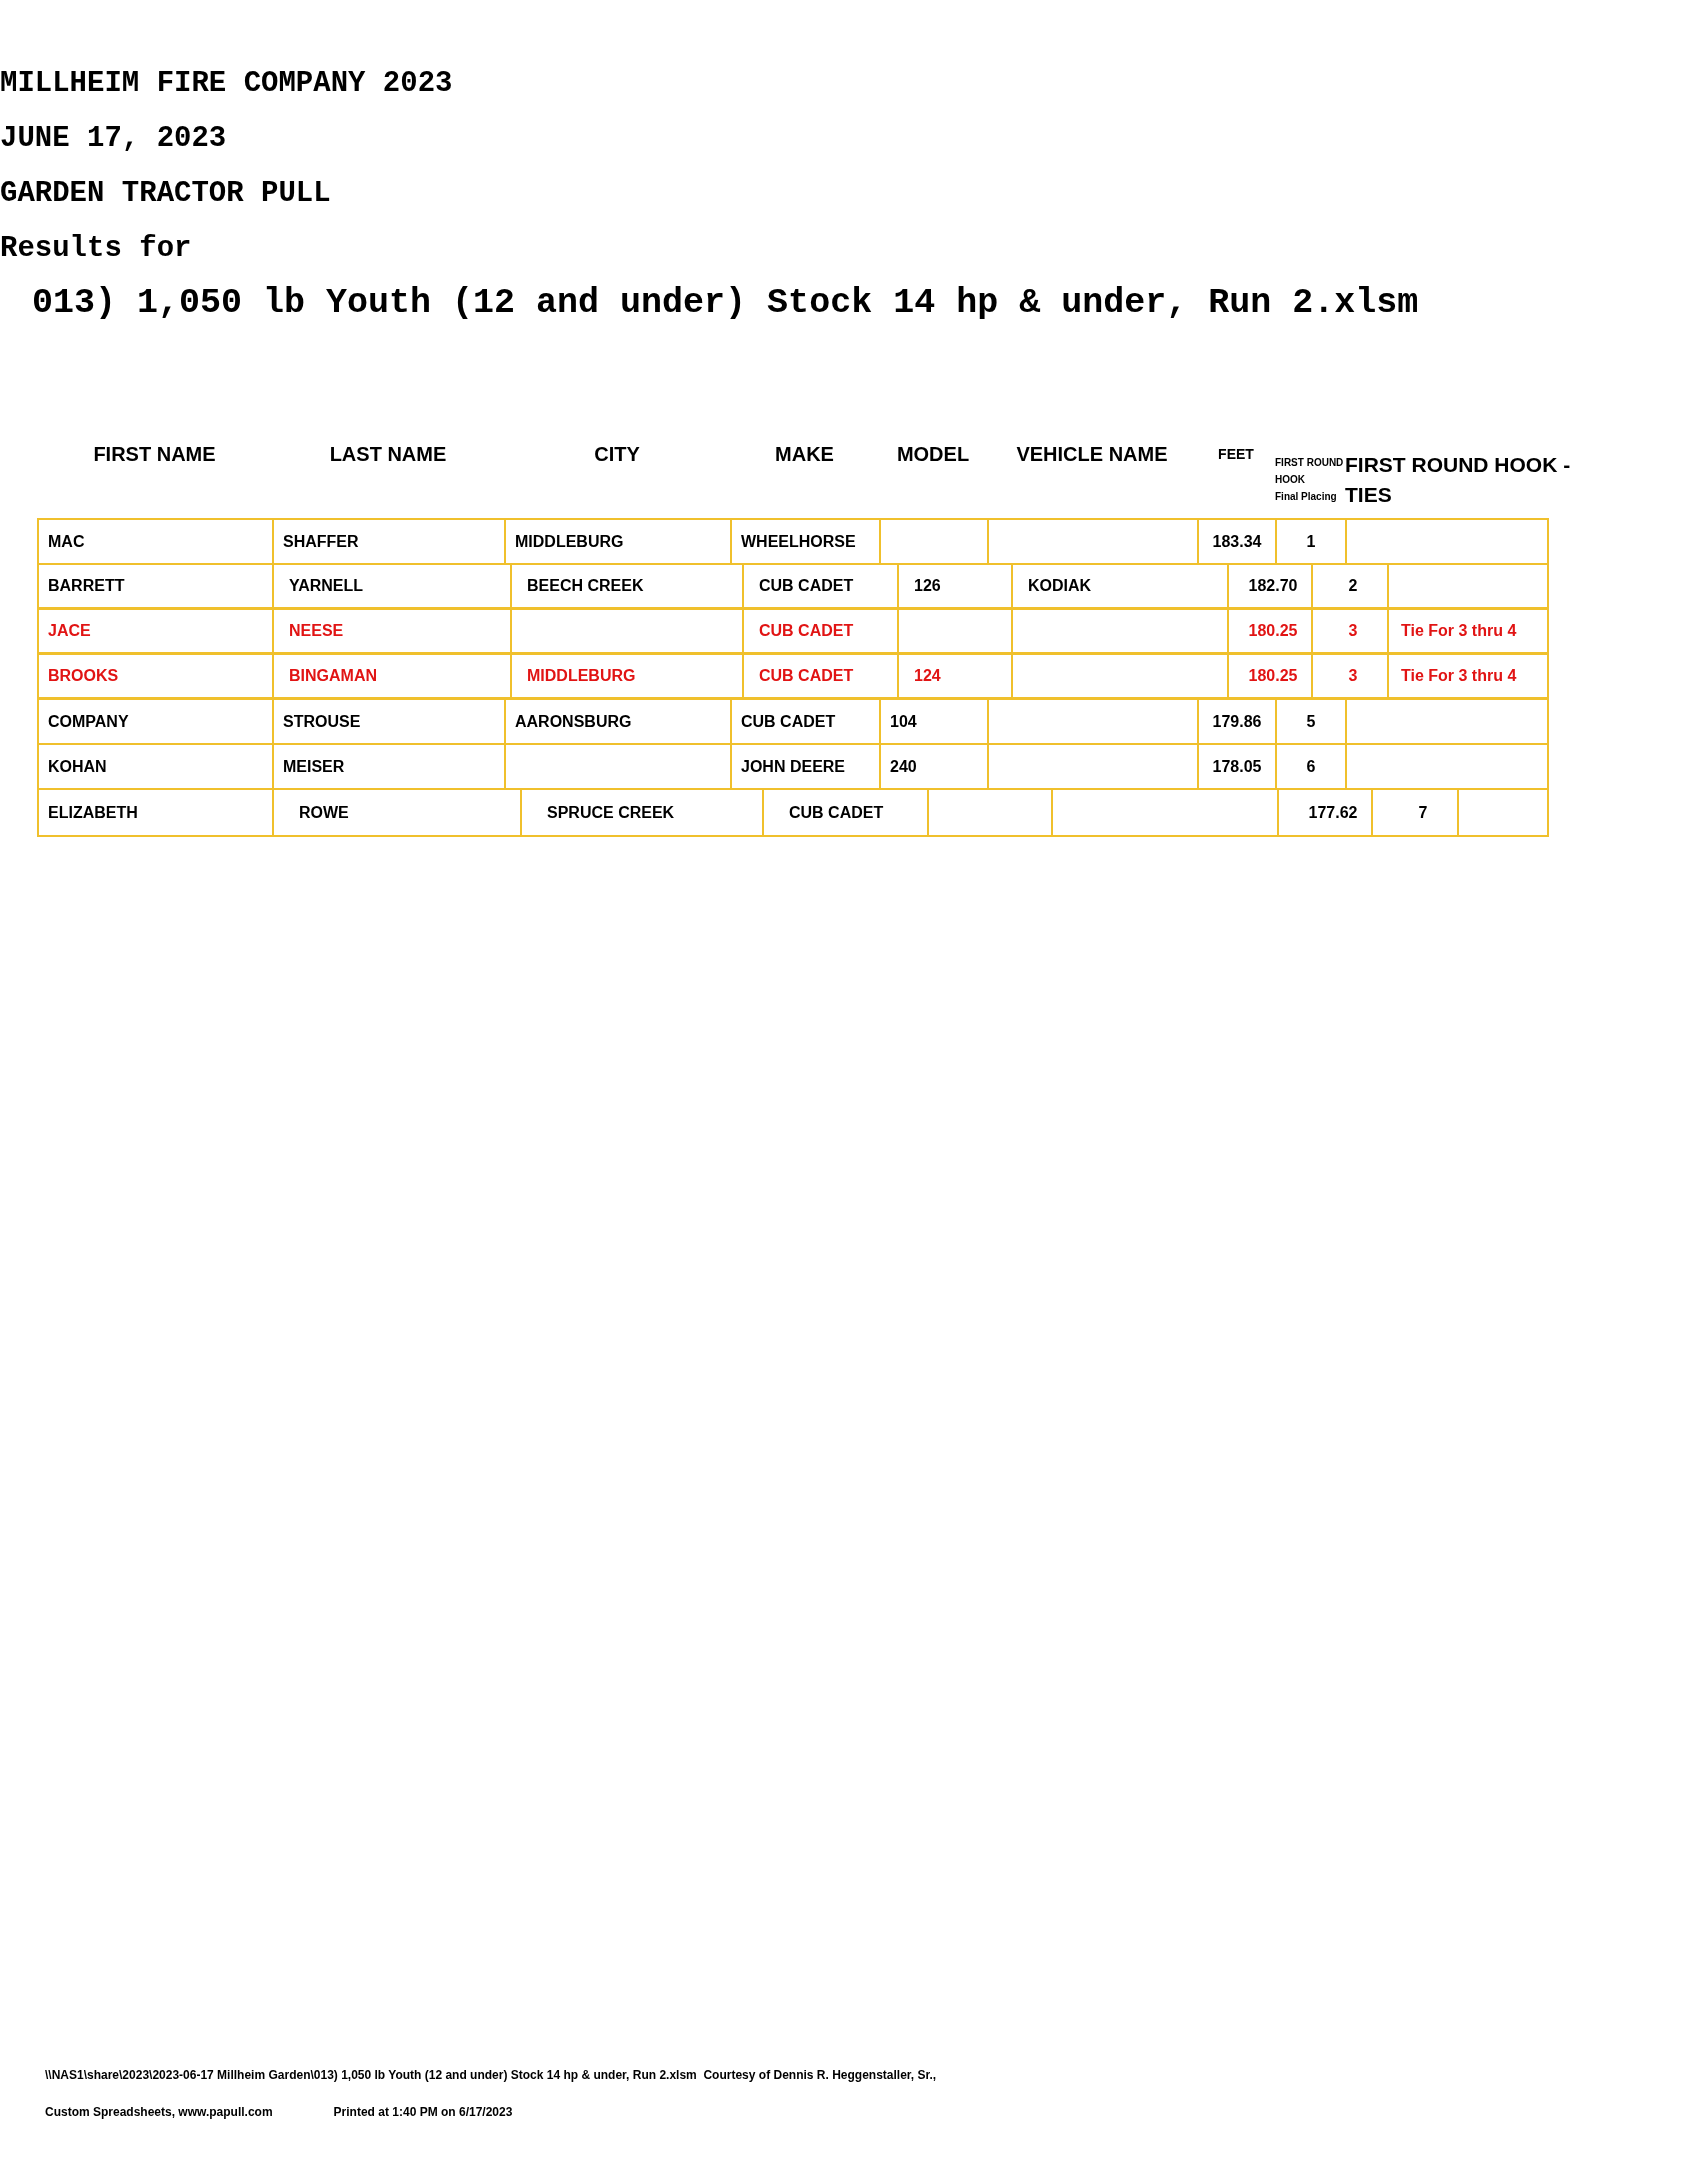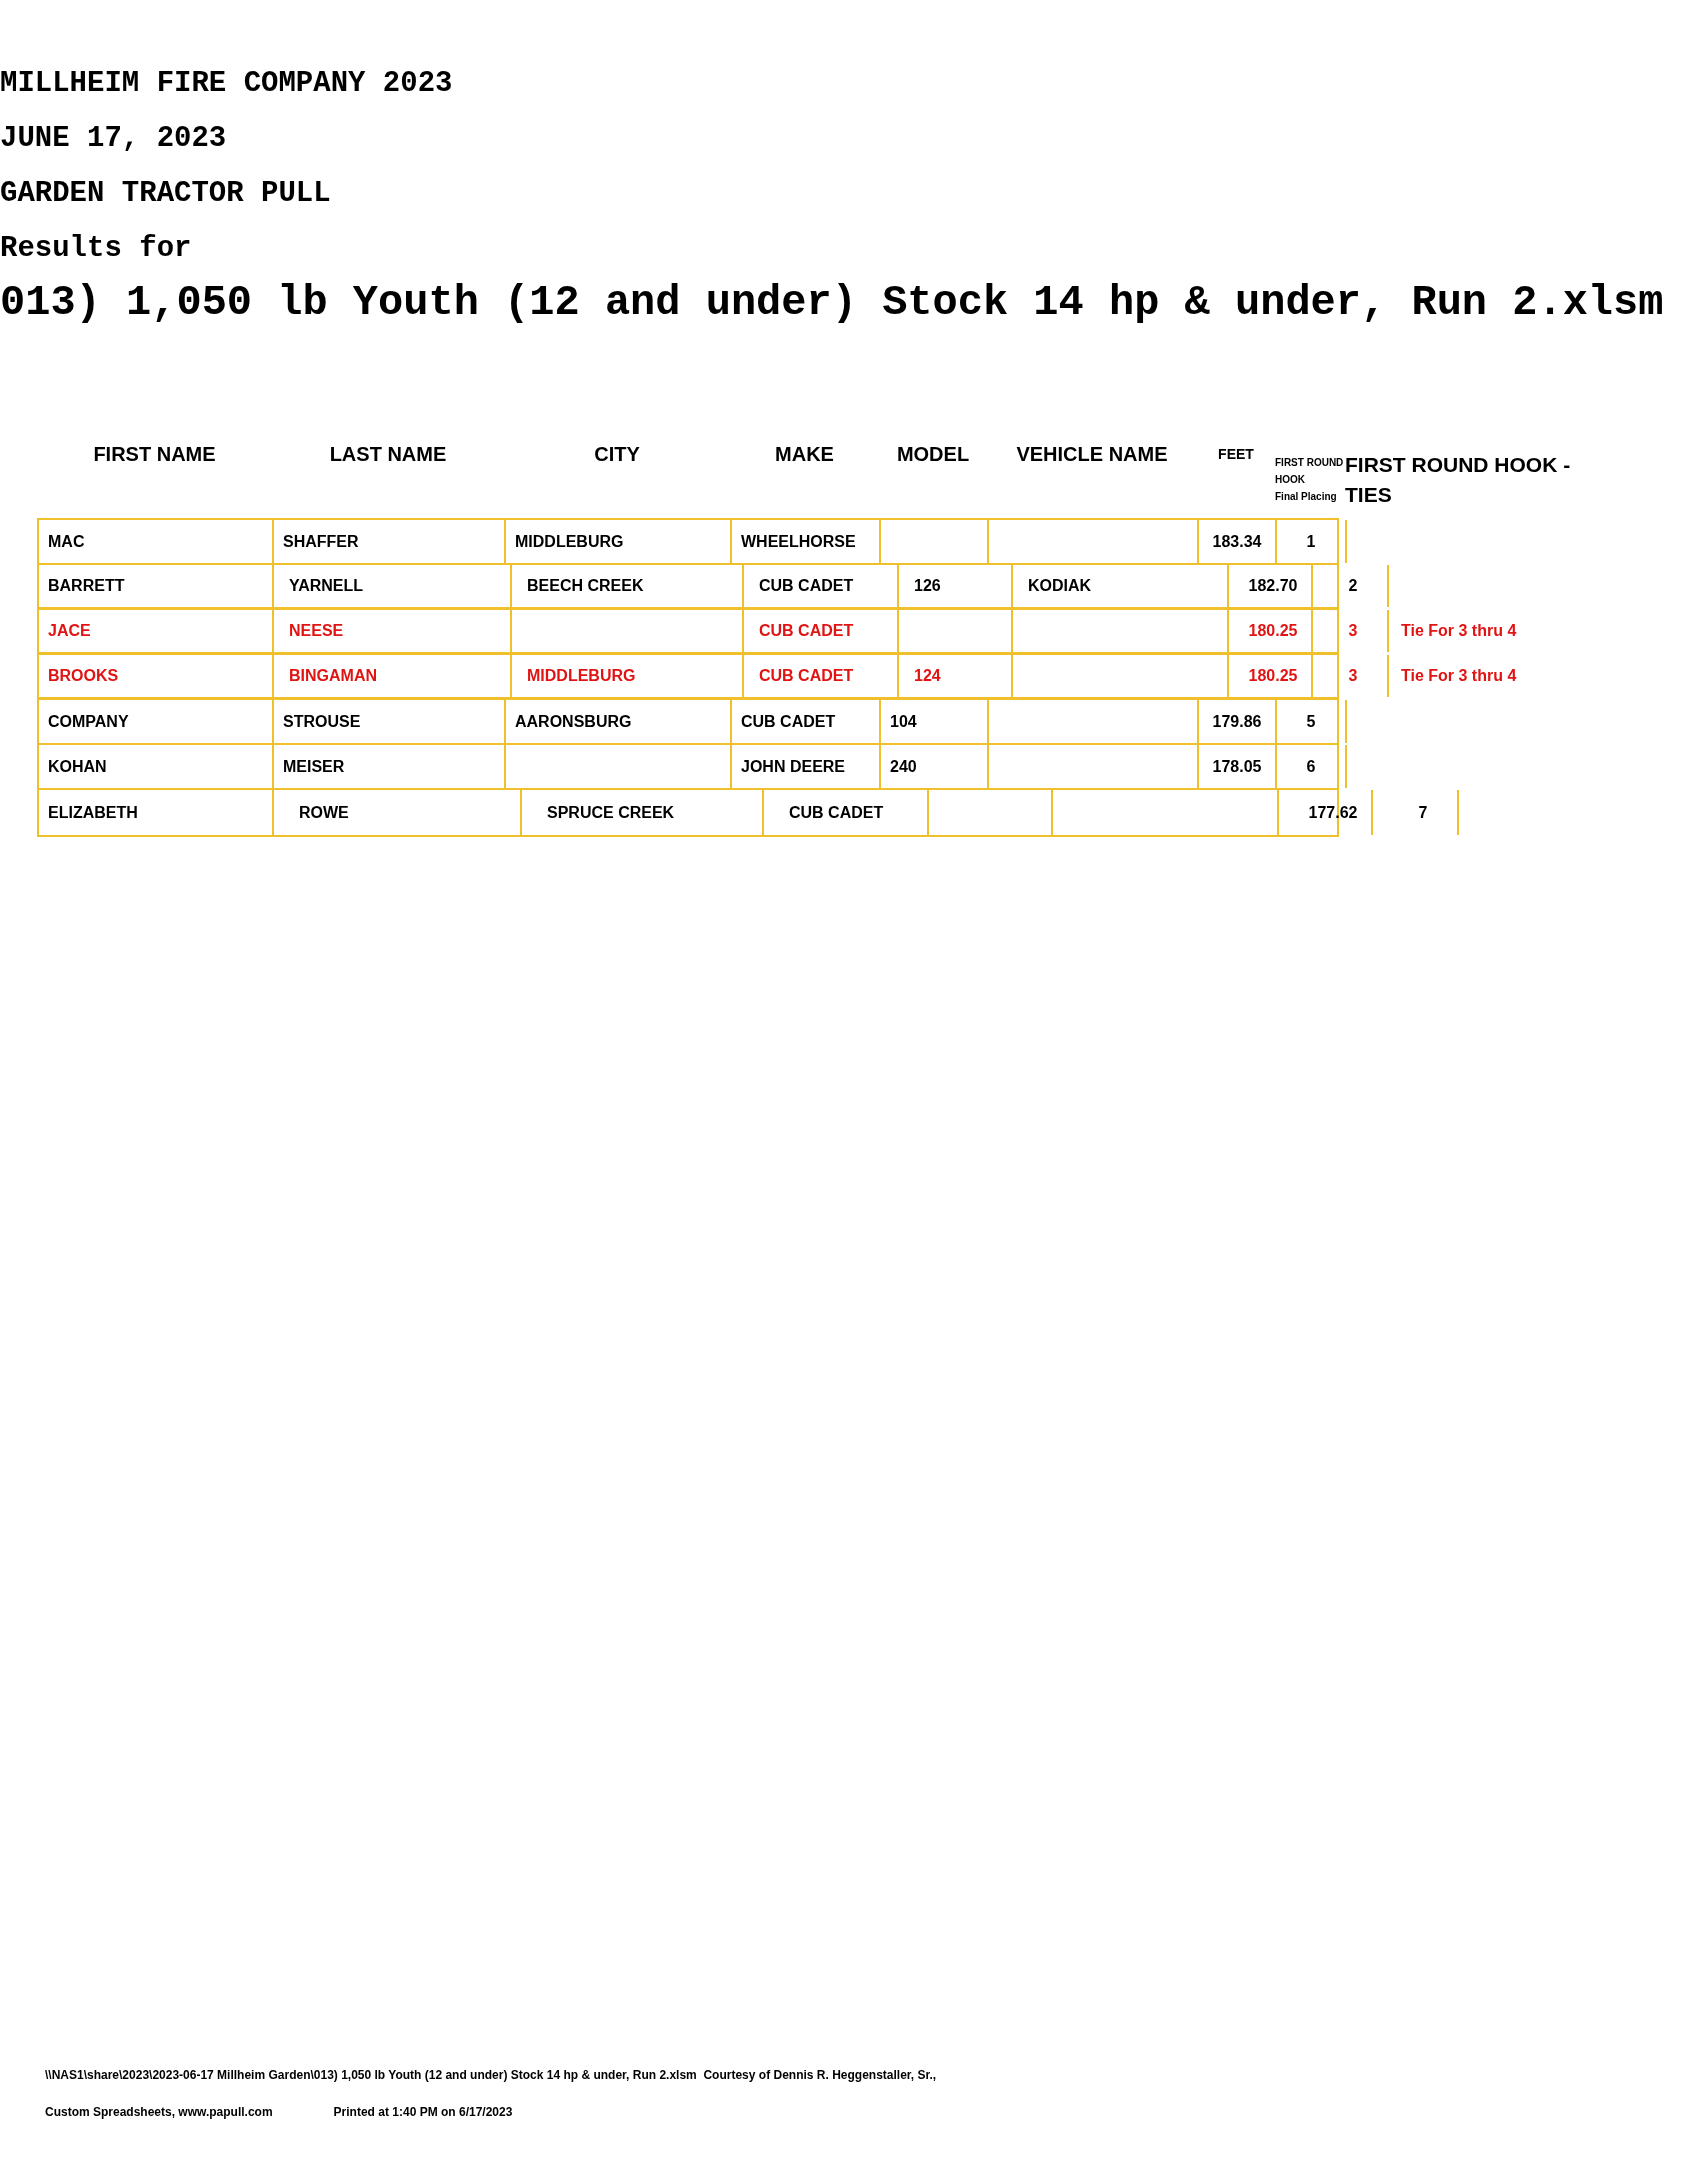--- a/index.html
+++ b/index.html
@@ -16,37 +16,37 @@
     font-weight:bold;
     color:var(--ink);
     overflow:hidden;
   }
   
   .titles{
     position:absolute;top:56px;left:0;width:1203px;
     font-family:Liberation Mono, monospace;
   }
   .titles .t{height:55px;line-height:55px;font-size:29px;white-space:nowrap;}
-  .titles .t-class{font-size:42px;}
+  .titles .t-class{font-size:35px;padding-left:32px;}
   
   .thead{
     position:absolute;left:37px;top:441px;width:1594px;height:77px;
     display:grid;
     grid-template-columns:235px 232px 226px 149px 108px 210px 78px 70px 287px;
   }
   .th{
     display:flex;align-items:flex-start;justify-content:center;
     text-align:center;font-size:20px;line-height:26px;
   }
   .th-feet{font-size:14px;}
   .th-hook{flex-direction:column;font-size:10px;line-height:17px;justify-content:center;}
   .th-ties{font-size:21px;line-height:30px;flex-direction:column;}
   
   .tbody{
-    position:absolute;left:37px;top:518px;width:1302px;
+    position:absolute;left:37px;top:518px;width:1512px;
     box-sizing:border-box;
     border:2px solid var(--gold);
     background:#ffffff;
   }
   .row{
     display:grid;
     grid-template-columns:235px 232px 226px 149px 108px 210px 78px 70px 287px;
     height:45px;
     box-sizing:border-box;
     border-bottom:2px solid var(--gold);

